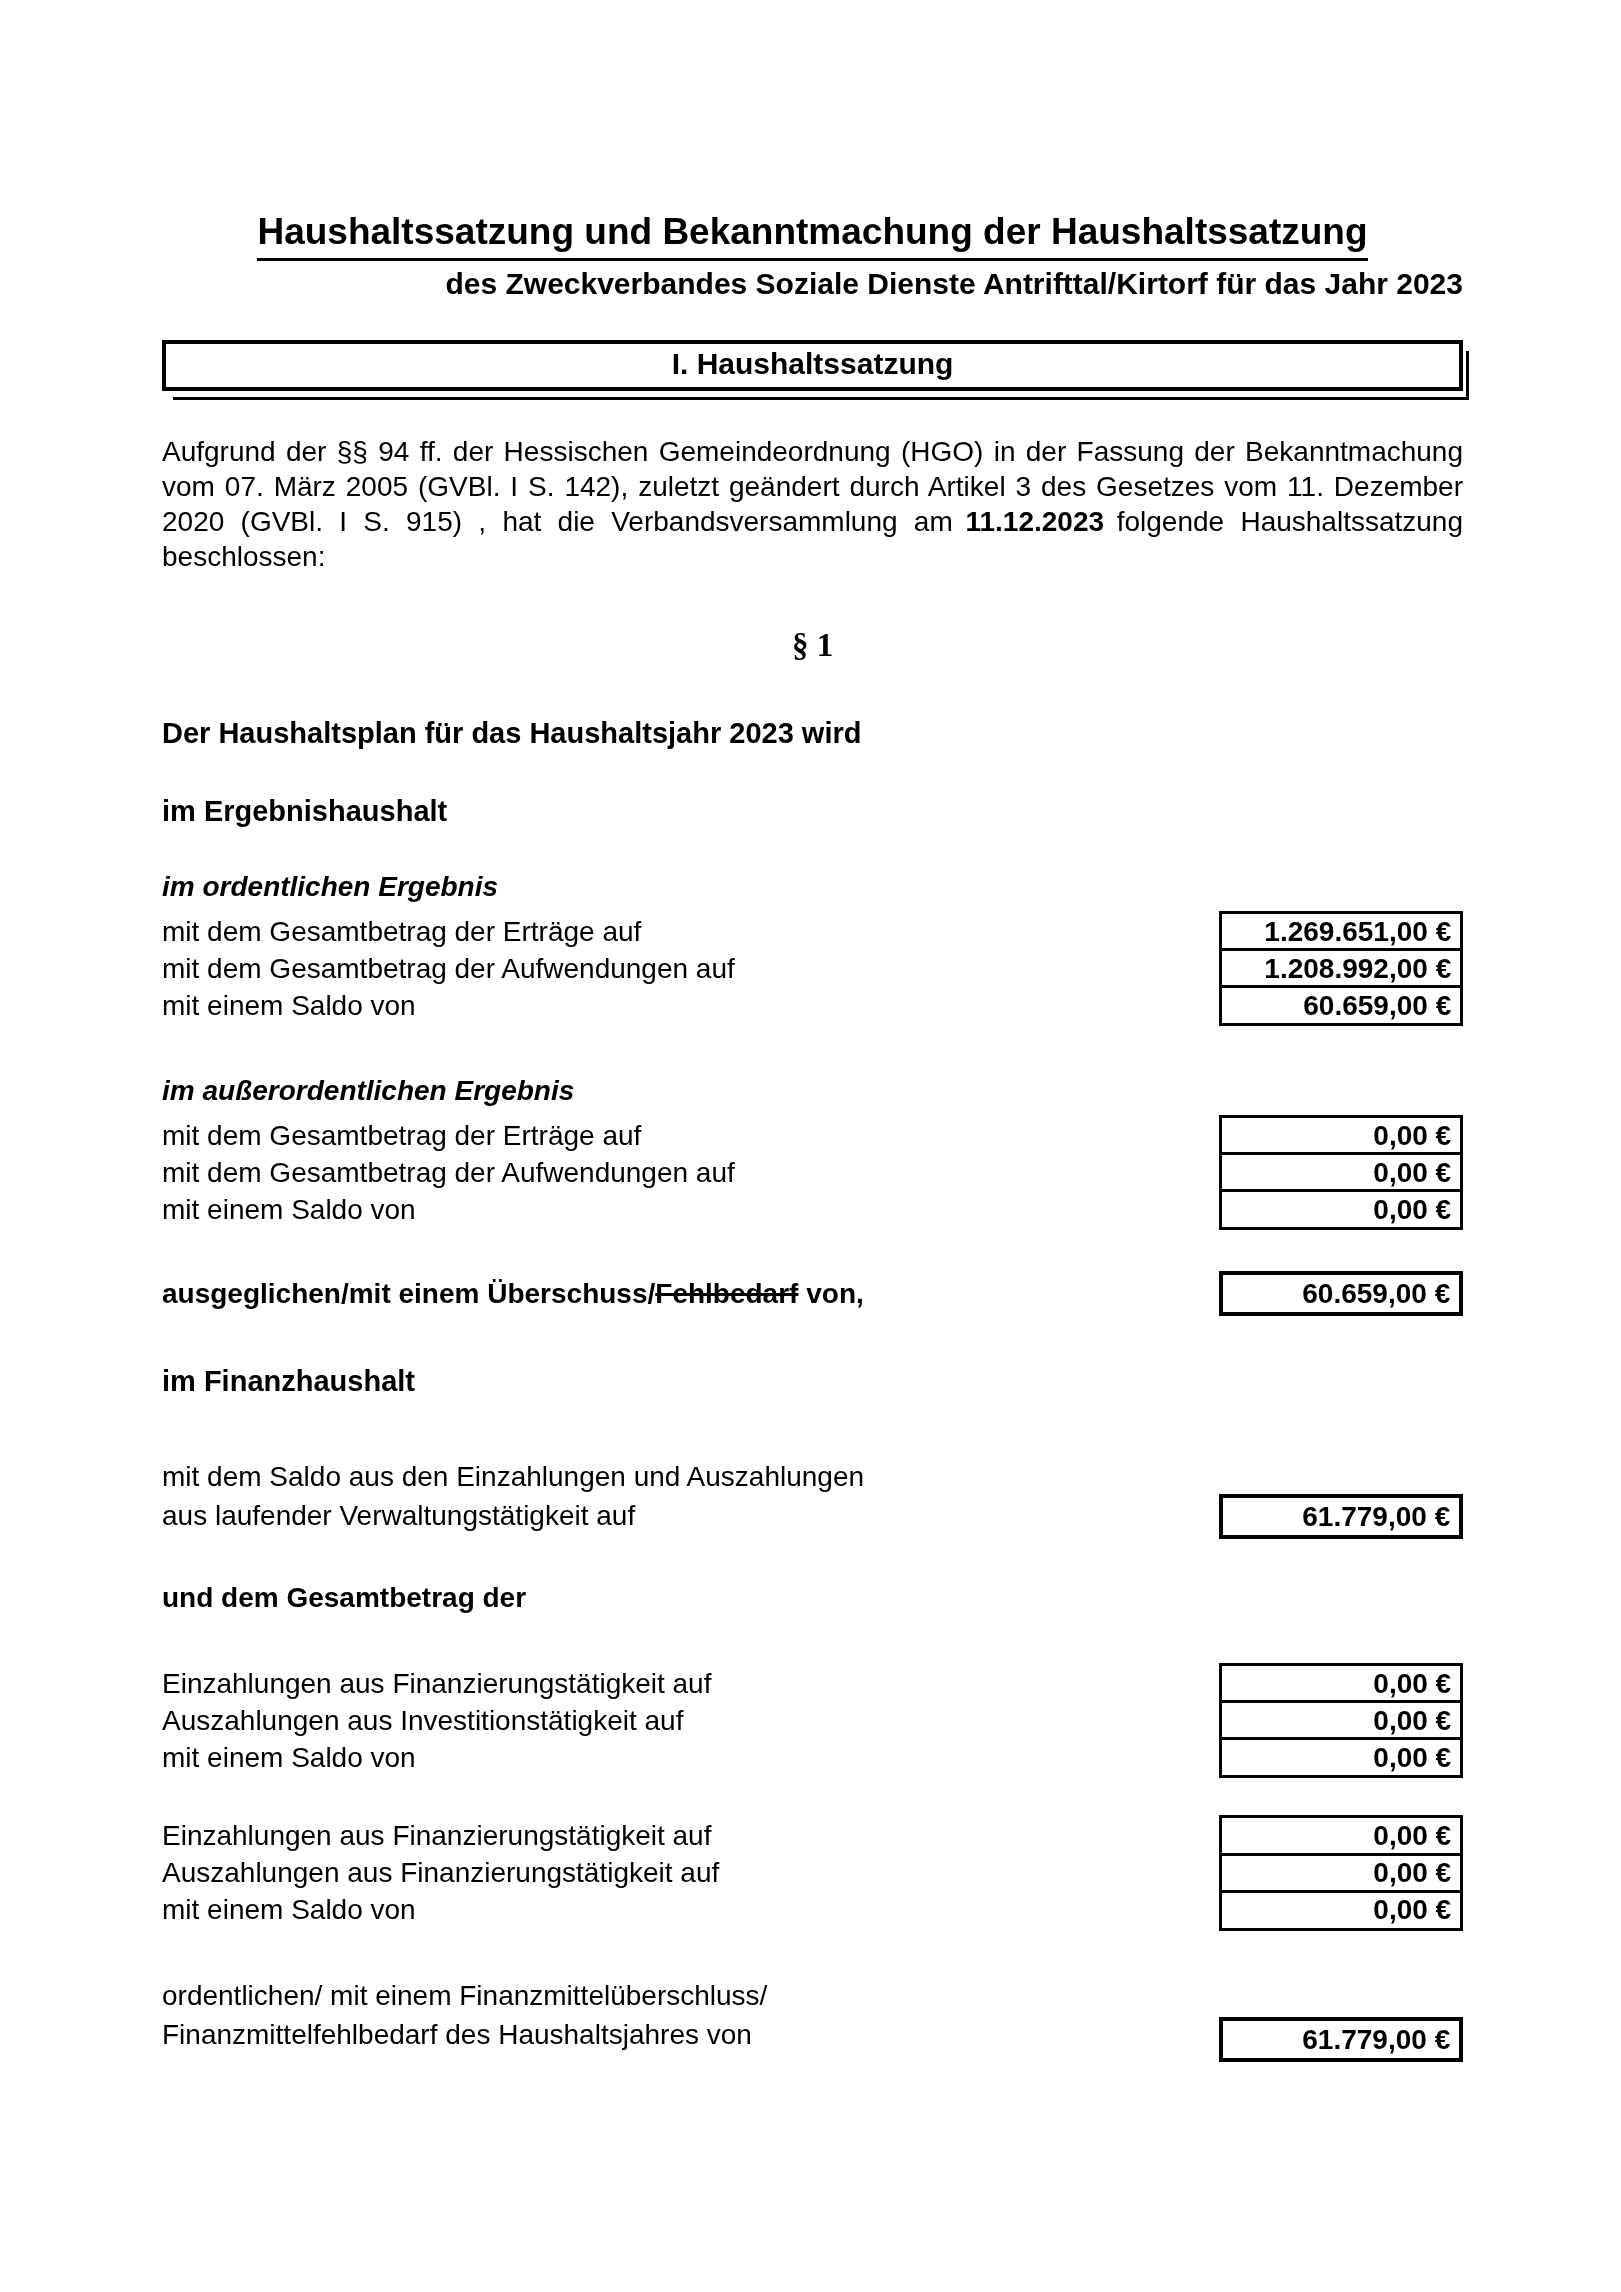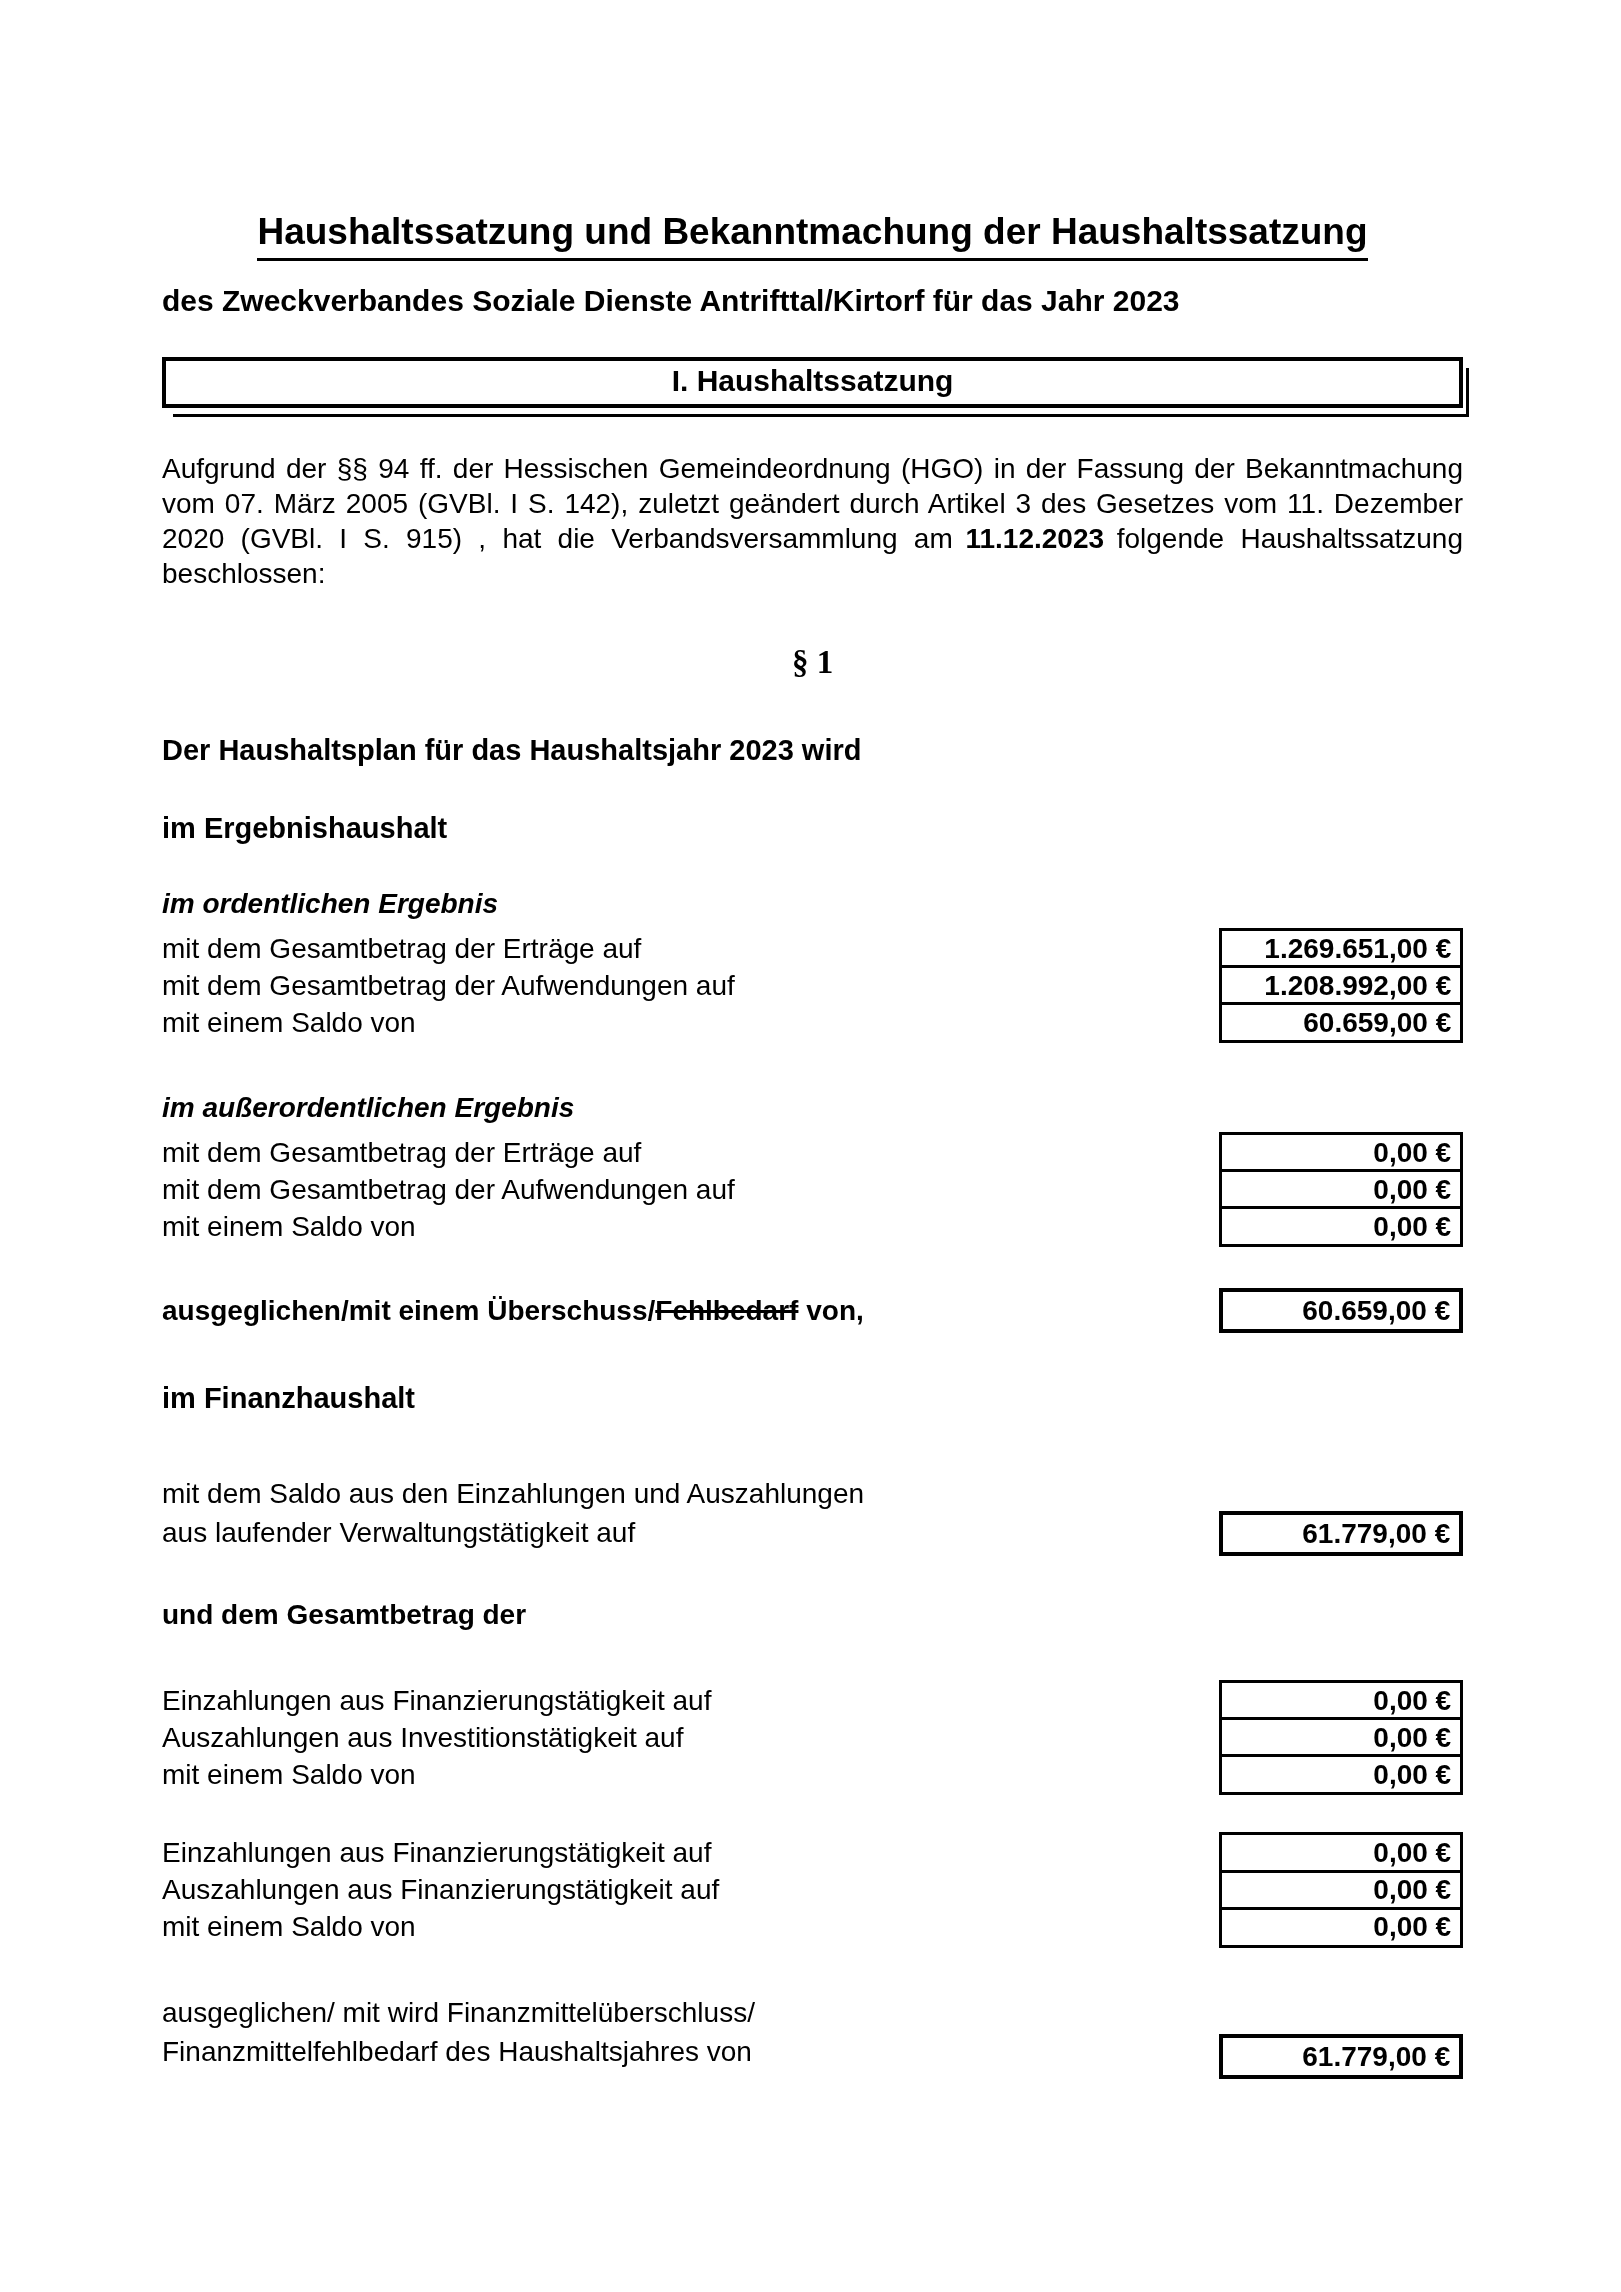--- a/index.html
+++ b/index.html
@@ -16,23 +16,23 @@
   }
   
   .title-wrap{text-align:center;margin:0;}
   .title{
     display:inline-block;
     font-size:37px;font-weight:700;line-height:1.15;
     border-bottom:3.9px solid #000;
     padding-bottom:4.9px;
   }
   .subtitle{
-    text-align:left;
+    text-align:right;
     font-size:30px;font-weight:700;
-    margin-top:23px;
+    margin-top:6px;
   }
   
   .section-box{
     position:relative;
     margin-top:39px;
     border:4.9px solid #000;
     text-align:center;
     font-size:30px;font-weight:700;
     padding:2.9px 0 5.9px 0;
   }
@@ -213,21 +213,21 @@
     <div class="vrow">
       <div class="vlabel">mit einem Saldo von</div>
       <div class="vbox">
           <span>0,00 €</span>
         </div>
     </div>
   </div>
 
   <div class="vrow final-balance">
     <div class="label2">
-      <div>ausgeglichen/ mit wird Finanzmittelüberschluss/</div>
+      <div>ordentlichen/ mit einem Finanzmittelüberschluss/</div>
       <div>Finanzmittelfehlbedarf des Haushaltsjahres von</div>
     </div>
     <div class="vbox thick">
         <span>61.779,00 €</span>
       </div>
   </div>
 
 
 </div>
 

